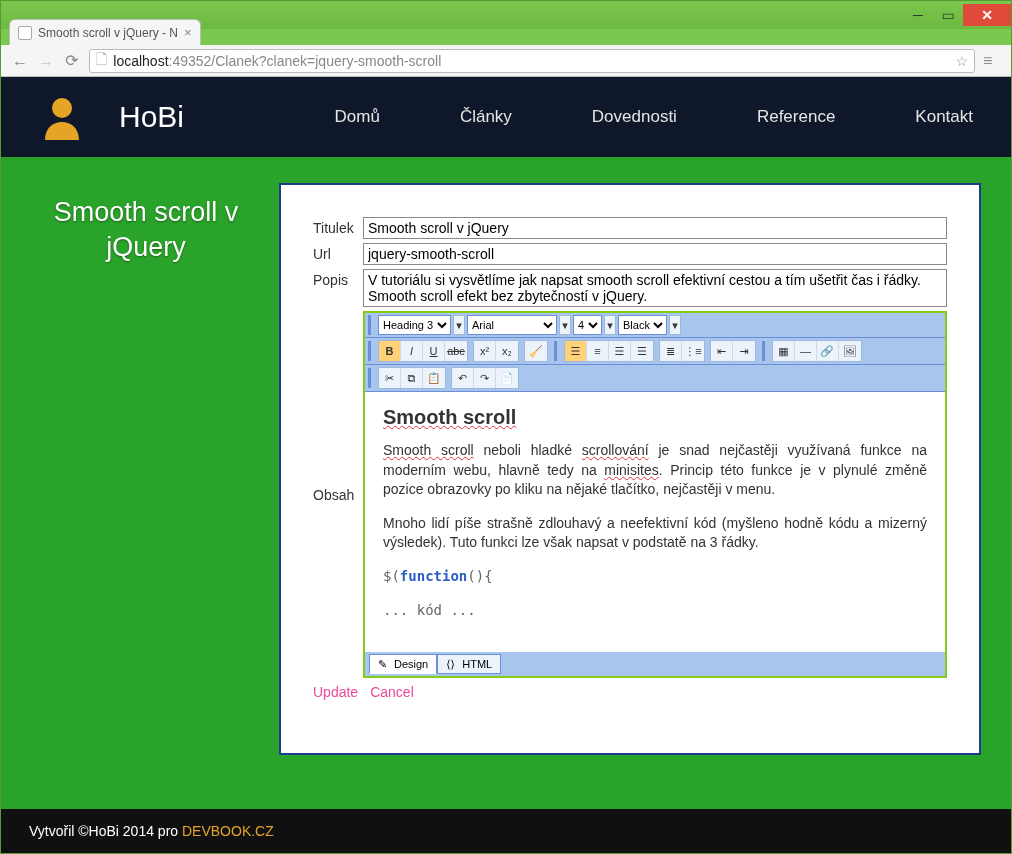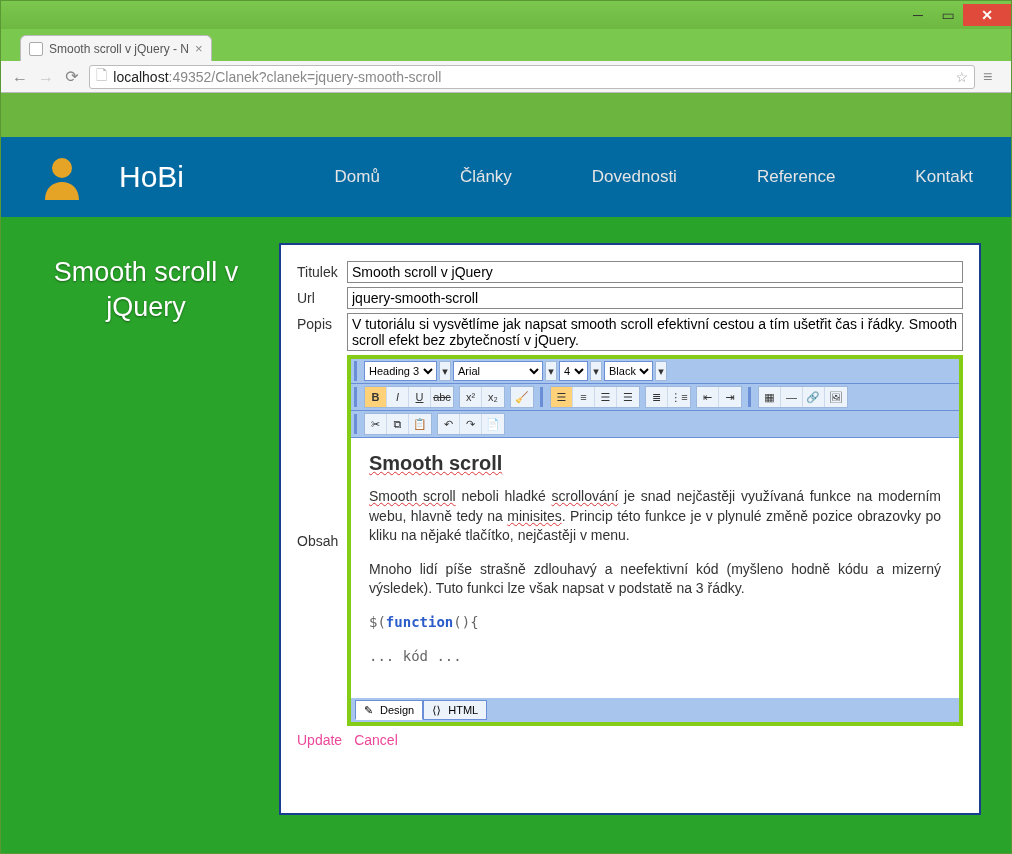--- a/index.html
+++ b/index.html
@@ -7,52 +7,52 @@
 
 
 .window { width: 1012px; height: 854px; display: flex; flex-direction: column; border: 1px solid #5a9833; }
 .titlebar { height: 28px; background: linear-gradient(#7bc84f,#6db840); display: flex; align-items: center; justify-content: flex-end; }
 .titlebar .btn { width: 46px; height: 22px; display: flex; align-items: center; justify-content: center; font-size: 14px; color: #333; }
 .titlebar .btn.min { width:30px; }
 .titlebar .btn.max { width:30px; }
 .titlebar .btn.close { background: #e04a3a; color: #fff; width: 48px; font-weight: bold; }
 
 
-.chrome-tabs { height: 32px; background: #7bc84f; display: flex; align-items: flex-end; padding-left: 19px; }
+.chrome-tabs { height: 16px; background: #7bc84f; display: flex; align-items: flex-end; padding-left: 8px; }
 .tab { background: #f5f5f5; border: 1px solid #bbb; border-bottom: none; border-top-left-radius: 6px; border-top-right-radius: 6px; height: 26px; min-width: 190px; display: flex; align-items: center; padding: 0 8px; font-size: 12px; color: #555; gap: 6px; }
 .tab .favicon { width: 14px; height: 14px; background: #fff; border: 1px solid #aaa; border-radius: 2px; }
 .tab .tab-close { margin-left: auto; color: #888; font-size: 13px; }
 .toolbar { height: 32px; background: #f5f5f5; border-bottom: 1px solid #bbb; display: flex; align-items: center; padding: 0 10px; gap: 8px; }
 .nav-icon { width: 18px; height: 18px; display: flex; align-items: center; justify-content: center; color: #888; font-size: 16px; }
 .addr { flex: 1; height: 24px; border: 1px solid #bbb; border-radius: 3px; background: #fff; display: flex; align-items: center; padding: 0 6px; font-size: 14px; }
 .addr .host { color: #222; }
 .addr .path { color: #888; }
 .addr .star { margin-left: auto; color: #999; }
 .menu-icon { width: 18px; color: #888; font-size: 16px; }
 
 
 .page { flex: 1; display: flex; flex-direction: column; }
-.site-header { background: #0369a1; height: 80px; display: flex; align-items: center; padding: 0 38px; margin-top: 44px; }
+.site-header { background: #0f172a; height: 80px; display: flex; align-items: center; padding: 0 38px; }
 .avatar { width: 46px; height: 46px; position: relative; }
 .avatar svg { width: 100%; height: 100%; }
 .brand { color: #fff; font-size: 30px; margin-left: 34px; font-weight: 400; }
 .nav { margin-left: auto; display: flex; gap: 80px; }
 .nav a { color: #e5e5e5; font-size: 17px; text-decoration: none; }
 
 .content { flex: 1; background: #29a329; display: flex; padding: 26px 30px 22px; gap: 18px; }
 .side-title { color: #fff; font-size: 27px; text-align: center; width: 230px; line-height: 1.3; text-shadow: 0 1px 2px rgba(0,0,0,0.4); padding-top: 12px; }
-.form-panel { background: #fff; border: 2px solid #1a3d8f; flex: 1; padding: 16px; height: 572px; }
+.form-panel { background: #fff; border: 2px solid #1a3d8f; flex: 1; padding: 32px; height: 572px; }
 .form-row { display: flex; margin-bottom: 4px; }
 .form-row label { width: 50px; font-size: 14px; color: #333; padding-top: 3px; }
 .form-row input, .form-row textarea { flex: 1; border: 1px solid #888; font-size: 14px; padding: 2px 4px; font-family: Verdana, sans-serif; }
 .form-row textarea { height: 38px; resize: none; }
 
 .editor-row { display: flex; }
 .editor-row label { width: 50px; font-size: 14px; color: #333; display: flex; align-items: center; }
-.editor { flex: 1; border: 4px solid #84cc16; }
+.editor { flex: 1; border: 2px solid #84cc16; }
 .editor-tb { background: #a7c5ed; border-bottom: 1px solid #6b8fd6; padding: 2px; display: flex; flex-wrap: wrap; gap: 2px; align-items: center; }
 .tb-sep { width: 7px; height: 20px; display: inline-block; background: linear-gradient(90deg,#6b8fd6 3px,transparent 3px); margin: 0 1px; }
 .editor-tb select { font-size: 11px; height: 20px; border: 1px solid #6b8fd6; background: #fff; }
 .tb-btn { width: 22px; height: 20px; background: #edf3fb; border: 1px solid #9db7dd; display: inline-flex; align-items: center; justify-content: center; font-size: 11px; color: #333; cursor: pointer; }
 .tb-btn.active { background: #ffd27a; }
 .tb-btn.small { width: 12px; }
 .tb-group { display: inline-flex; border: 1px solid #9db7dd; margin-right: 3px; }
 .tb-group .tb-btn { border: none; border-right: 1px solid #cdd9ec; }
 .tb-group .tb-btn:last-child { border-right: none; }
 
@@ -239,14 +239,17 @@
           </div>
         </div>
 
         <div class="form-actions">
           <a>Update</a>
           <a>Cancel</a>
         </div>
       </div>
     </div>
 
+    <div class="footer">
+      <span>Vytvořil ©HoBi 2014 pro </span><a>DEVBOOK.CZ</a>
+    </div>
   </div>
 </div>
 
 </body></html>

